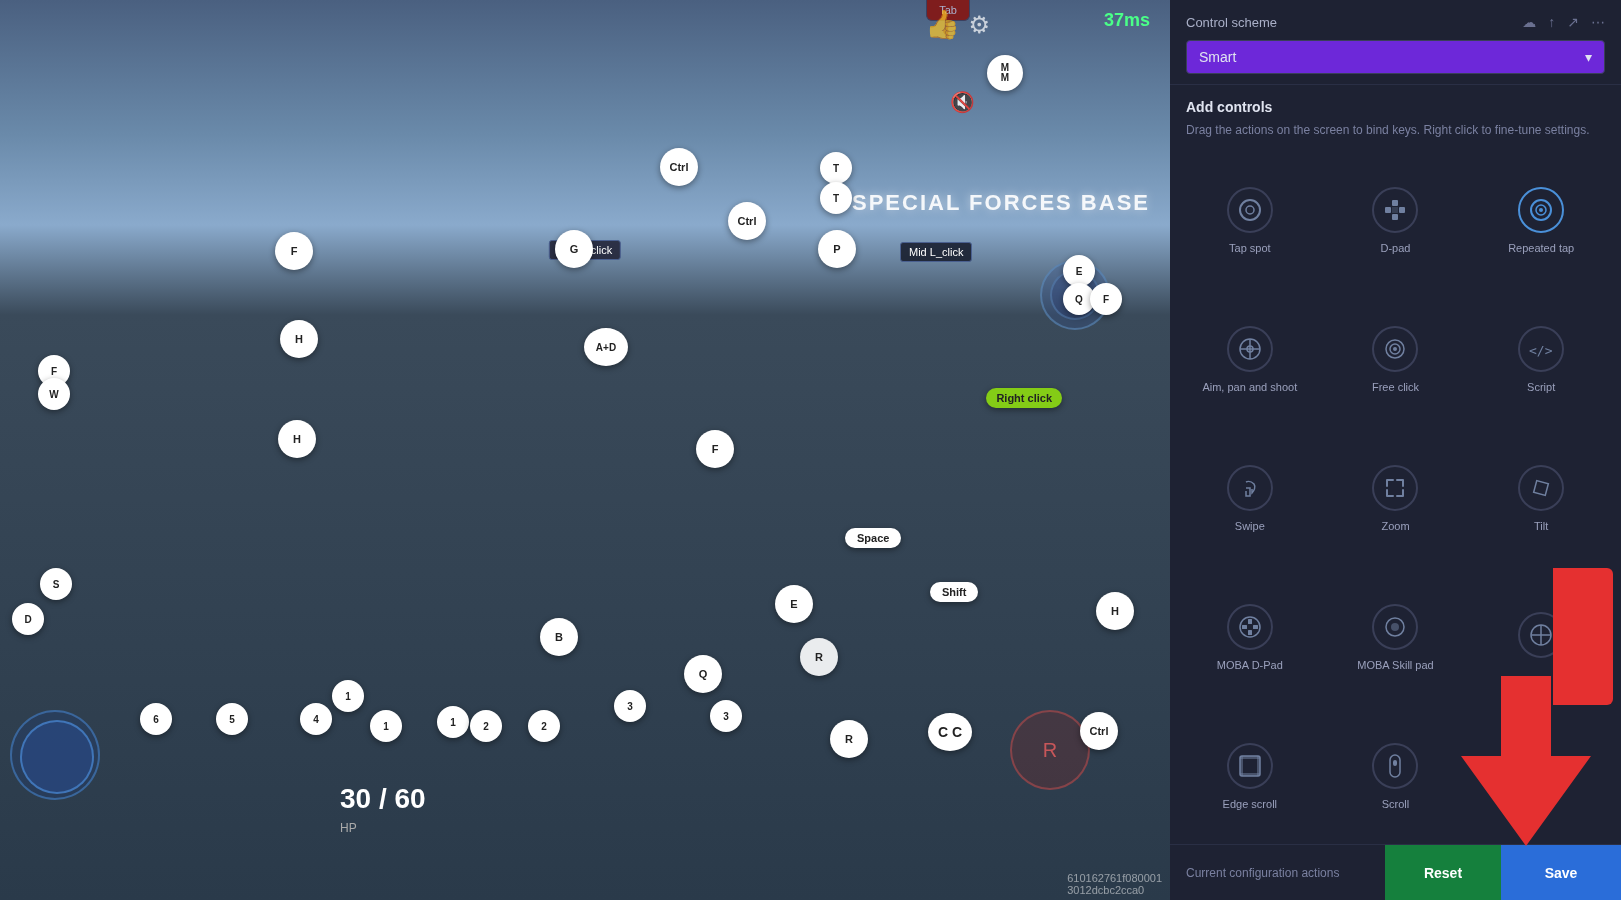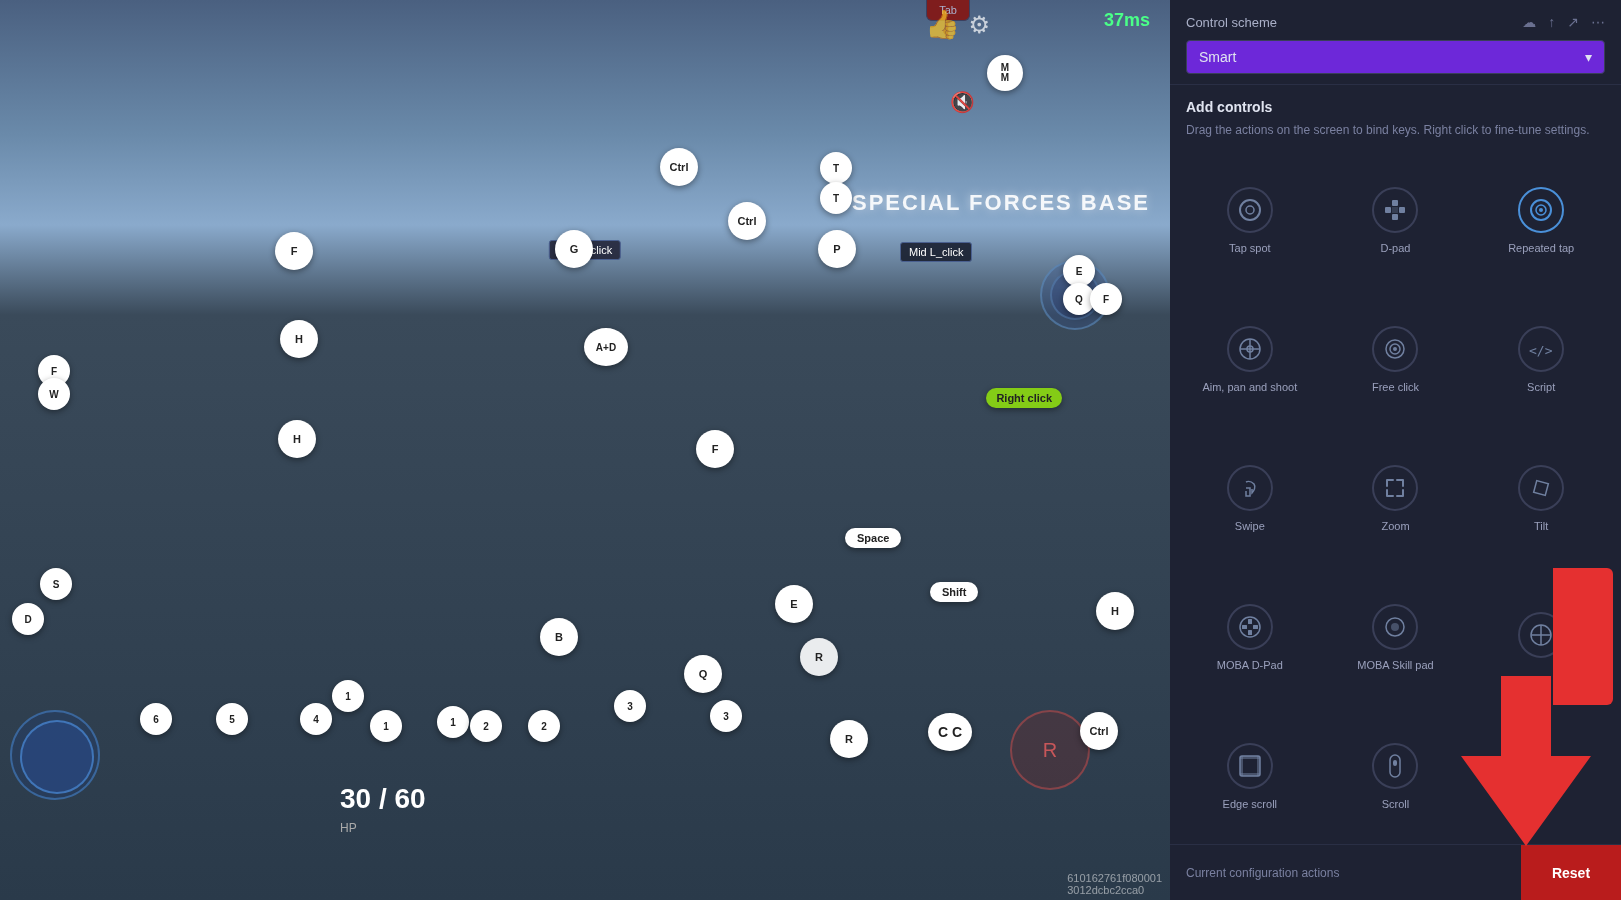--- a/index.html
+++ b/index.html
@@ -200,22 +200,22 @@
     .bottom-bar-label {
       flex: 1;
       display: flex;
       align-items: center;
       padding: 0 16px;
       color: #7a80a0;
       font-size: 12px;
     }
 
     .btn-reset {
-      width: 100px;
-      background: #b91c1c;
+      width: 116px;
+      background: #15803d;
       border: none;
       color: white;
       font-size: 14px;
       font-weight: 600;
       cursor: pointer;
     }
 
     .btn-save {
       width: 120px;
       background: #2a6dd9;
@@ -639,20 +639,21 @@
         </svg>
       </div>
       <span class="control-label">Scroll</span>
     </div>
 
   </div>
 
   <div class="bottom-bar">
     <div class="bottom-bar-label">Current configuration actions</div>
     <button class="btn-reset">Reset</button>
+    <button class="btn-save">Save</button>
   </div>
 
 </div>
 
 <div style="position:fixed;right:30px;bottom:50px;pointer-events:none;z-index:200;">
   <svg width="130" height="170" viewBox="0 0 130 170">
     <polygon points="65,170 0,80 40,80 40,0 90,0 90,80 130,80" fill="#e53030"></polygon>
   </svg>
 </div>
 

